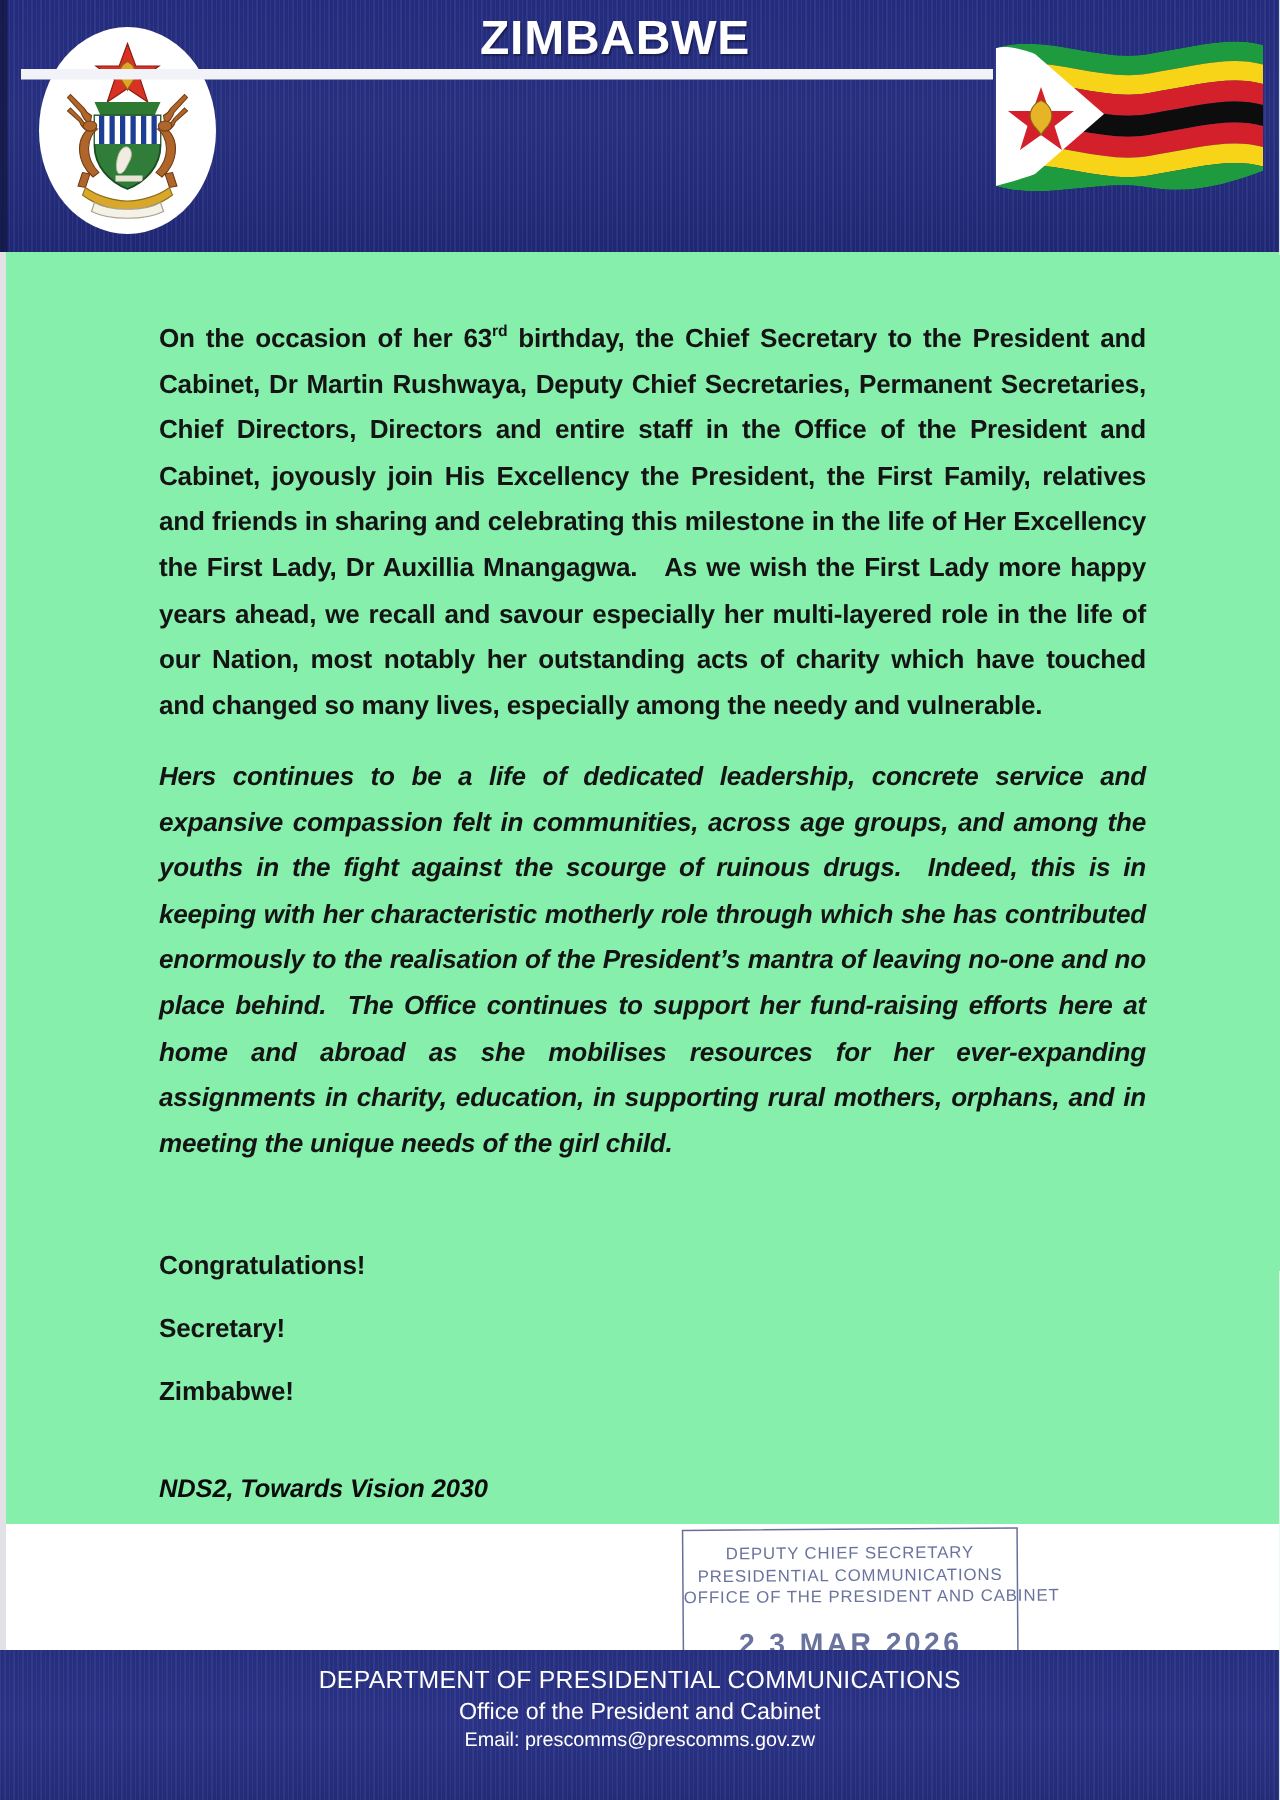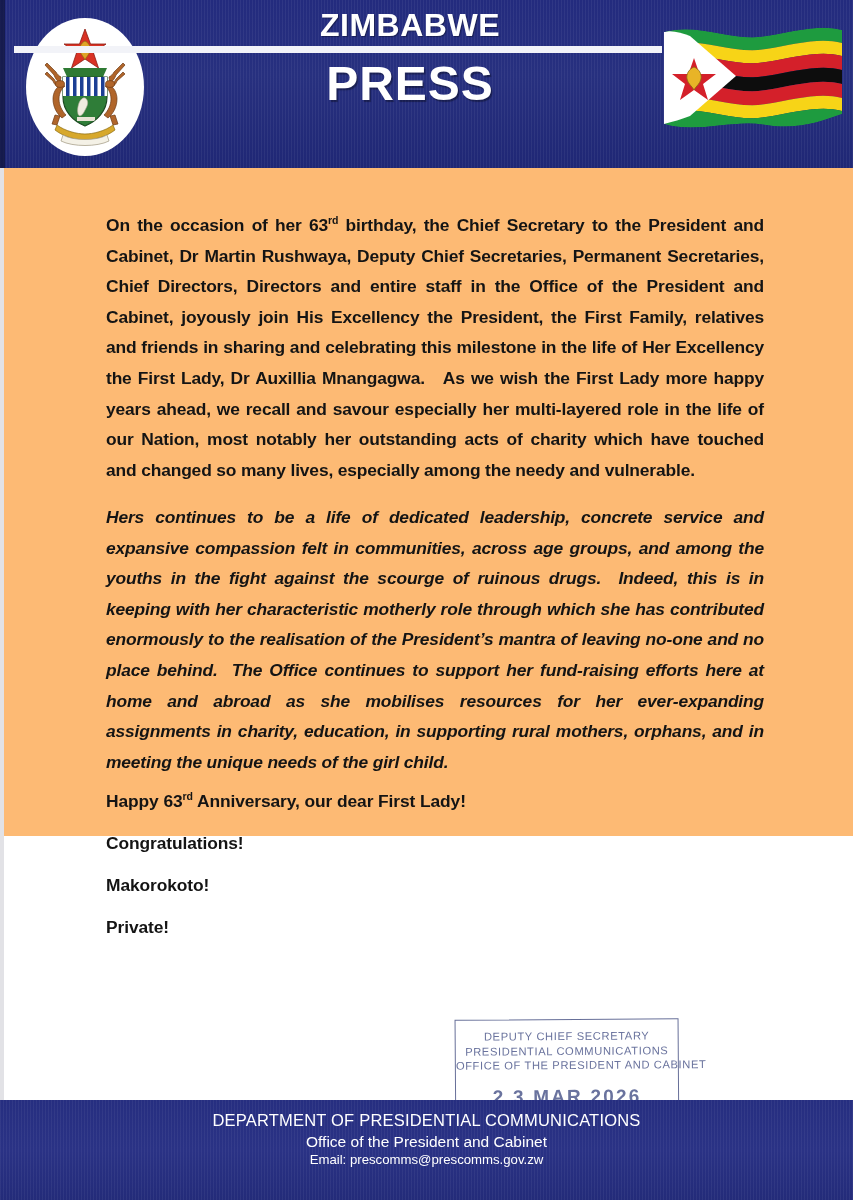--- a/index.html
+++ b/index.html
@@ -109,22 +109,22 @@
     left: 662px; top: 26px;
     width: 182px; height: 112px;
   }
   #flag-wrap svg { display: block; }
 
   
   #body-area {
     position: absolute;
     left: 0; top: 168px;
     width: 853px;
-    height: 668px;
-    background: #fdba74;
+    height: 848px;
+    background: #86efac;
   }
   #left-scan-edge {
     position: absolute;
     left: 0; top: 0;
     width: 4px; height: 932px;
     background: #e2e2e6;
   }
 
   .para {
     position: absolute;
@@ -307,21 +307,20 @@
 
         <path d="M24 100 c8 6 20 9 28 9 c8 0 20 -3 28 -9 l2 5 c-9 7 -21 10 -30 10 c-9 0 -21 -3 -30 -10 z" fill="#d7a82c" stroke="#8d6b11" stroke-width="0.7"></path>
 
         <path d="M30 110 c10 6 34 6 44 0 l2 6 c-12 6 -36 6 -48 0 z" fill="#f4f1e6" stroke="#a9a28d" stroke-width="0.8"></path>
       </svg>
     </div>
 
     <div id="header-rule"></div>
 
     <div id="title-zimbabwe">ZIMBABWE</div>
-    <div id="title-press">PRESS</div>
 
     <div id="flag-wrap">
       <svg width="182" height="112" viewBox="0 0 182 112">
         <defs>
           <clipPath id="flagclip">
             <path d="M2 6
                      C 36 -4, 70 16, 104 10
                      C 134 5, 158 -2, 180 4
                      L 180 88
                      C 158 96, 134 104, 104 99
@@ -348,25 +347,25 @@
     </div>
   </div>
 
   <div id="body-area">
     <div id="left-scan-edge"></div>
 
     <div class="para" id="para-1">On the occasion of her 63<sup>rd</sup> birthday, the Chief Secretary to the President and Cabinet, Dr Martin Rushwaya, Deputy Chief Secretaries, Permanent Secretaries, Chief Directors, Directors and entire staff in the Office of the President and Cabinet, joyously join His Excellency the President, the First Family, relatives and friends in sharing and celebrating this milestone in the life of Her Excellency the First Lady, Dr Auxillia Mnangagwa.&nbsp;&nbsp; As we wish the First Lady more happy years ahead, we recall and savour especially her multi-layered role in the life of our Nation, most notably her outstanding acts of charity which have touched and changed so many lives, especially among the needy and vulnerable.</div>
 
     <div class="para" id="para-2">Hers continues to be a life of dedicated leadership, concrete service and expansive compassion felt in communities, across age groups, and among the youths in the fight against the scourge of ruinous drugs.&nbsp; Indeed, this is in keeping with her characteristic motherly role through which she has contributed enormously to the realisation of the President’s mantra of <b>leaving no-one and no place behind.</b>&nbsp; The Office continues to support her fund-raising efforts here at home and abroad as she mobilises resources for her ever-expanding assignments in charity, education, in supporting rural mothers, orphans, and in meeting the unique needs of the girl child.</div>
 
-    <div class="closing-line" id="close-1">Happy 63<sup>rd</sup> Anniversary, our dear First Lady!</div>
     <div class="closing-line" id="close-2">Congratulations!</div>
-    <div class="closing-line" id="close-3">Makorokoto!</div>
-    <div class="closing-line" id="close-4">Private!</div>
-
+    <div class="closing-line" id="close-3">Secretary!</div>
+    <div class="closing-line" id="close-4">Zimbabwe!</div>
+
+    <div id="slogan">NDS2, Towards Vision 2030</div>
 
     <div id="stamp">
       <div class="stamp-head">
         <div>DEPUTY CHIEF SECRETARY</div>
         <div>PRESIDENTIAL COMMUNICATIONS</div>
         <div>OFFICE OF THE PRESIDENT AND CABINET</div>
       </div>
       <div id="stamp-date">2 3 MAR 2026</div>
       <div id="stamp-bag">P. BAG 7700,CAUSEWAY</div>
       <div id="stamp-country">ZIMBABWE</div>

